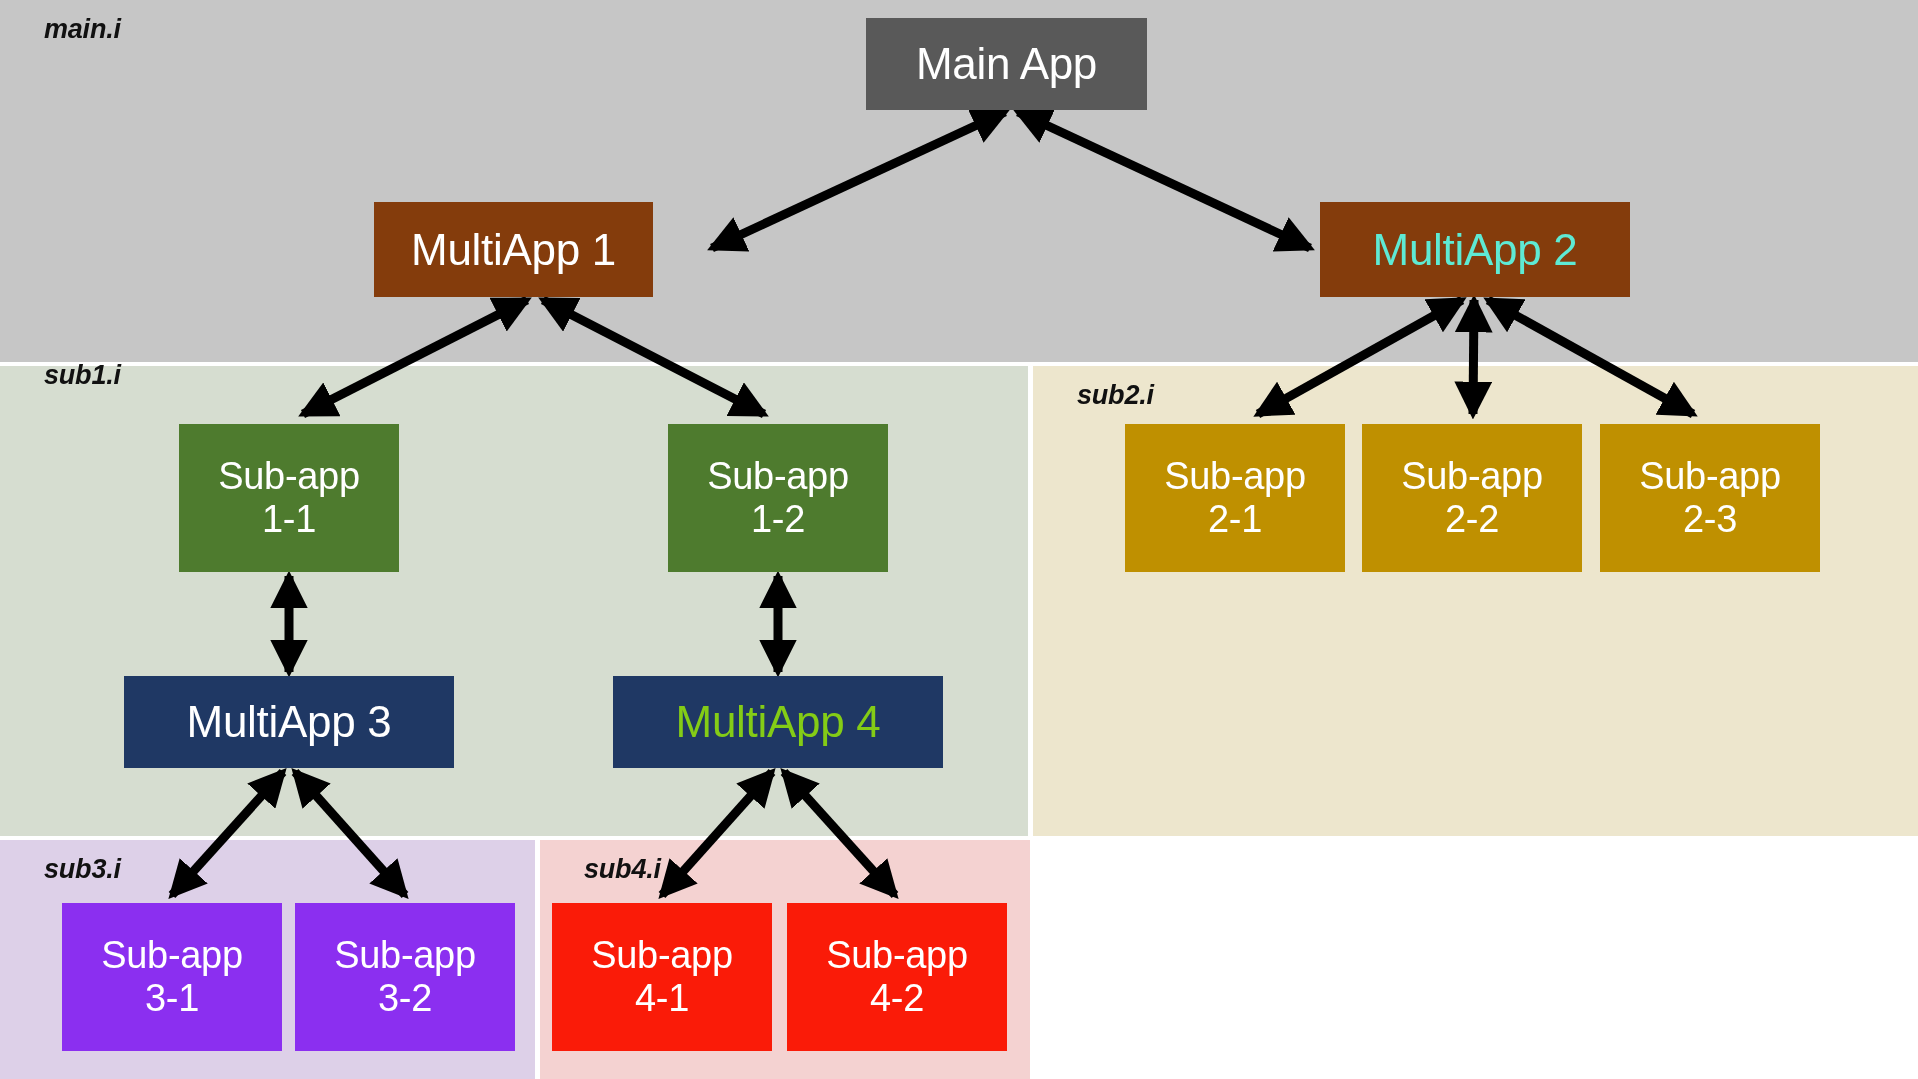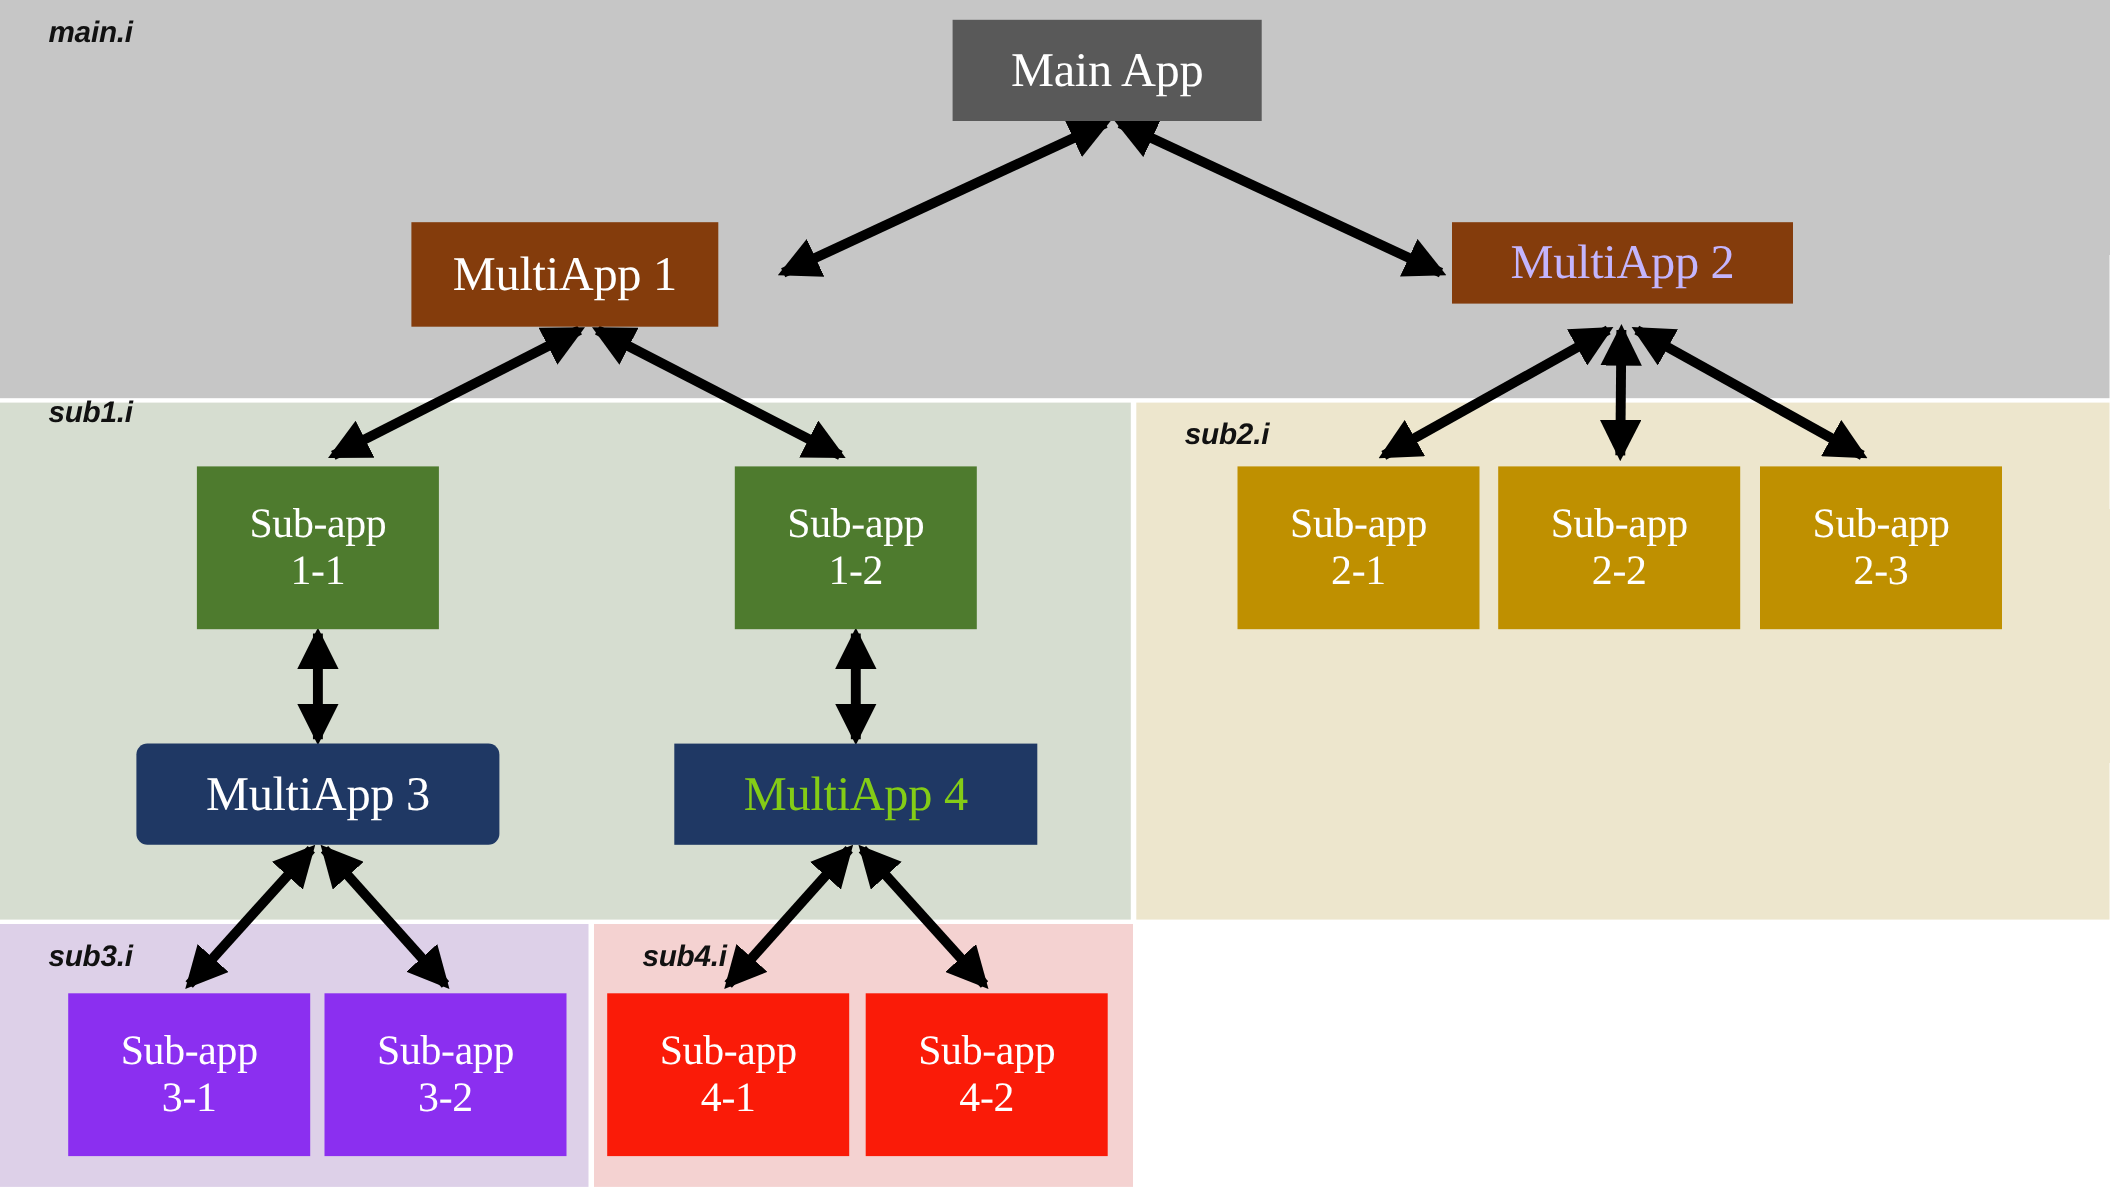--- a/index.html
+++ b/index.html
@@ -31,21 +31,21 @@
     margin-left: 32px;
   }
   .node {
     position: absolute;
     box-sizing: border-box;
     display: flex;
     flex-direction: column;
     align-items: center;
     justify-content: center;
     color: #ffffff;
-    font-family: Liberation Serif, serif;
+    font-family: Liberation Sans, sans-serif;
     line-height: 1.12;
     text-align: center;
     letter-spacing: -0.3px;
   }
   .node .ln { display: block; }
   .node-1line { font-size: 44px; }
   .node-2line { font-size: 38px; }
   svg.edges {
     position: absolute;
     left: 0;
@@ -99,21 +99,21 @@
       </g>
   </svg>
 
   <div id="nodes-layer">
       <div class="node node-1line" style="left: 866px; top: 18px; width: 281px; height: 92px; background: rgb(89, 89, 89); color: rgb(255, 255, 255);">
         <span class="ln">Main App</span>
       </div>
       <div class="node node-1line" style="left: 374px; top: 202px; width: 279px; height: 95px; background: rgb(132, 60, 12); color: rgb(255, 255, 255);">
         <span class="ln">MultiApp 1</span>
       </div>
-      <div class="node node-1line" style="left: 1320px; top: 202px; width: 310px; height: 74px; background: rgb(132, 60, 12); color: #c4b5fd;">
+      <div class="node node-1line" style="left: 1320px; top: 202px; width: 310px; height: 95px; background: rgb(132, 60, 12); color: #5eead4;">
         <span class="ln">MultiApp 2</span>
       </div>
       <div class="node node-2line" style="left: 179px; top: 424px; width: 220px; height: 148px; background: rgb(78, 123, 46); color: rgb(255, 255, 255);">
         <span class="ln">Sub-app</span>
         <span class="ln">1-1</span>
       </div>
       <div class="node node-2line" style="left: 668px; top: 424px; width: 220px; height: 148px; background: rgb(78, 123, 46); color: rgb(255, 255, 255);">
         <span class="ln">Sub-app</span>
         <span class="ln">1-2</span>
       </div>
@@ -122,21 +122,21 @@
         <span class="ln">2-1</span>
       </div>
       <div class="node node-2line" style="left: 1362px; top: 424px; width: 220px; height: 148px; background: rgb(191, 144, 0); color: rgb(255, 255, 255);">
         <span class="ln">Sub-app</span>
         <span class="ln">2-2</span>
       </div>
       <div class="node node-2line" style="left: 1600px; top: 424px; width: 220px; height: 148px; background: rgb(191, 144, 0); color: rgb(255, 255, 255);">
         <span class="ln">Sub-app</span>
         <span class="ln">2-3</span>
       </div>
-      <div class="node node-1line" style="left: 124px; top: 676px; width: 330px; height: 92px; background: rgb(31, 56, 100); color: rgb(255, 255, 255); border-radius: 10px;">
+      <div class="node node-1line" style="left: 124px; top: 676px; width: 330px; height: 92px; background: rgb(31, 56, 100); color: rgb(255, 255, 255);">
         <span class="ln">MultiApp 3</span>
       </div>
       <div class="node node-1line" style="left: 613px; top: 676px; width: 330px; height: 92px; background: rgb(31, 56, 100); color: #84cc16;">
         <span class="ln">MultiApp 4</span>
       </div>
       <div class="node node-2line" style="left: 62px; top: 903px; width: 220px; height: 148px; background: rgb(139, 47, 240); color: rgb(255, 255, 255);">
         <span class="ln">Sub-app</span>
         <span class="ln">3-1</span>
       </div>
       <div class="node node-2line" style="left: 295px; top: 903px; width: 220px; height: 148px; background: rgb(139, 47, 240); color: rgb(255, 255, 255);">

